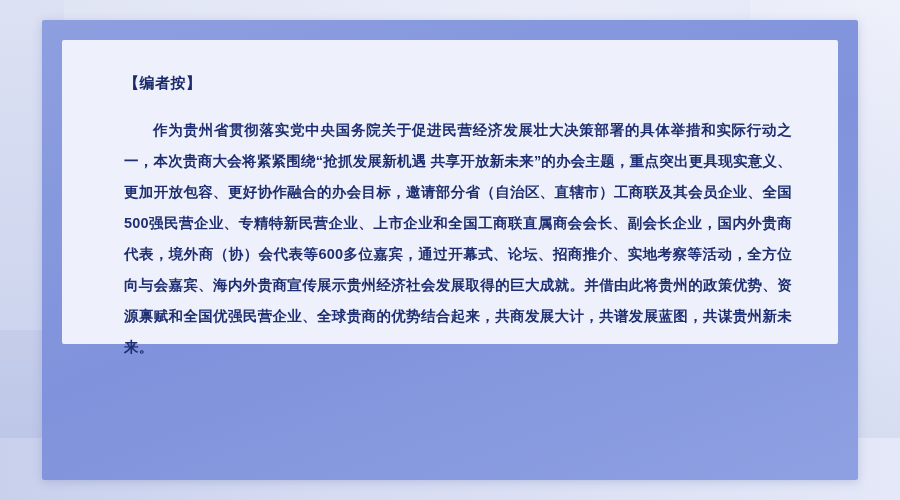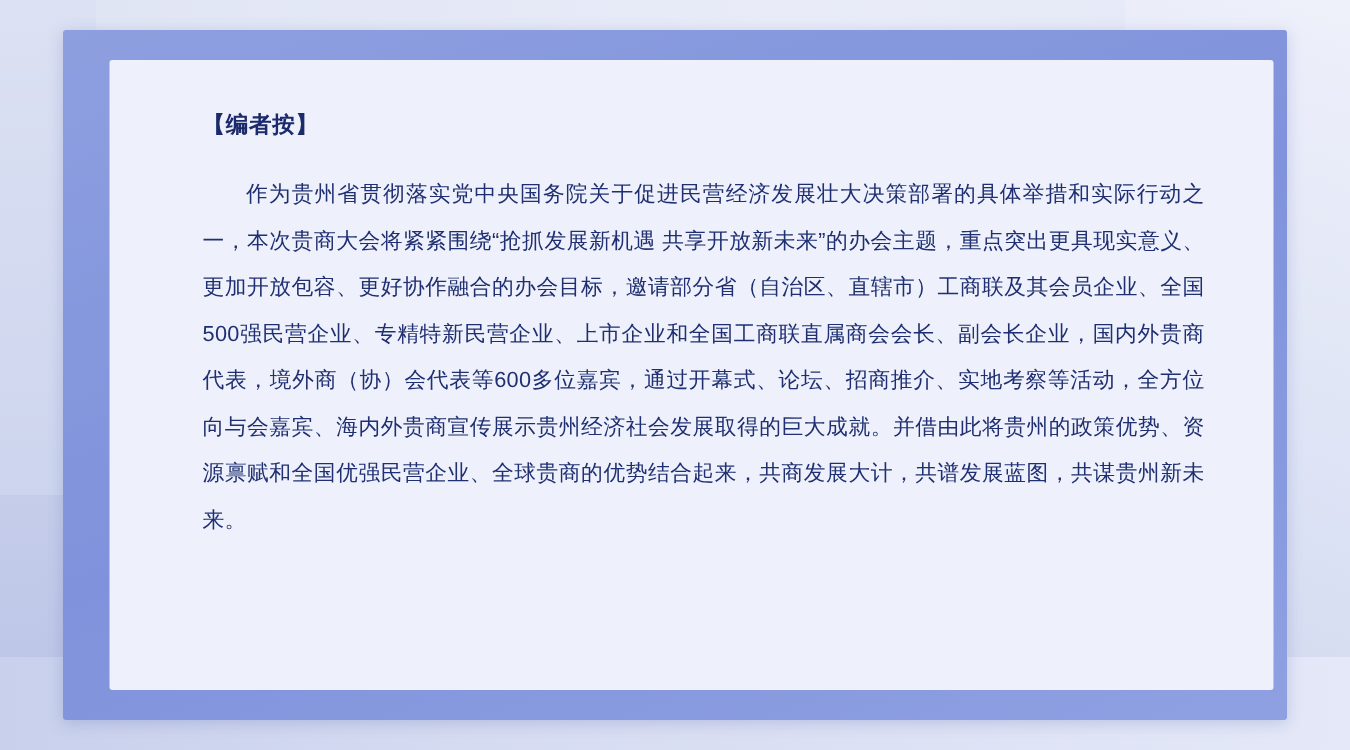--- a/index.html
+++ b/index.html
@@ -59,24 +59,24 @@
     top: 20px;
     width: 816px;
     height: 460px;
     background: linear-gradient(160deg, #8e9fe0 0%, #7f92db 50%, #8fa0e2 100%);
     border-radius: 2px;
     box-shadow: 0 2px 10px rgba(80, 95, 170, 0.25);
   }
 
   .card {
     position: absolute;
-    left: 73px;
+    left: 62px;
     top: 40px;
     width: 776px;
-    height: 420px;
+    height: 304px;
     background: #eef1fb;
     border-radius: 2px;
   }
 
   .card-inner {
     position: absolute;
     left: 0;
     top: 0;
     width: 776px;
     height: 420px;
@@ -99,20 +99,21 @@
     line-height: 31px;
     color: #1f2f72;
     text-indent: 2em;
     text-align: justify;
     text-justify: inter-ideograph;
     margin: 0 0 20px 0;
     letter-spacing: 0.2px;
   }
   .para:last-child {
     margin-bottom: 0;
+    font-weight: bold;
   }
 </style>
 </head>
 <body>
 
 <div class="page">
 
   <div class="bg-block bg-top-wash"></div>
   <div class="bg-block bg-right-wash"></div>
   <div class="bg-block bg-left-top"></div>

